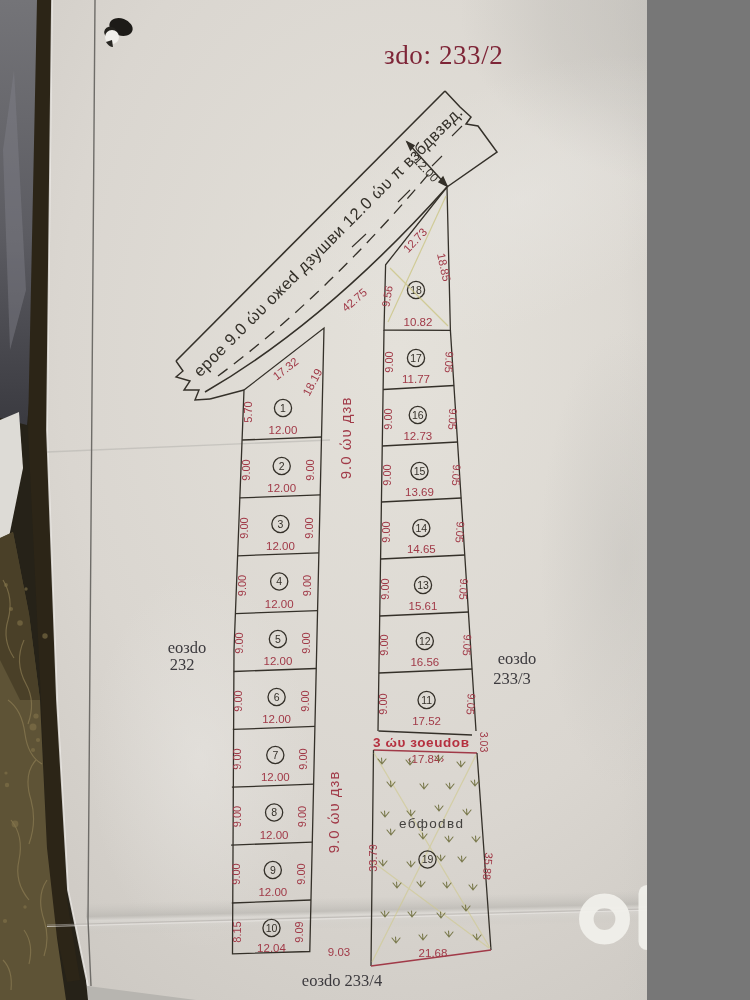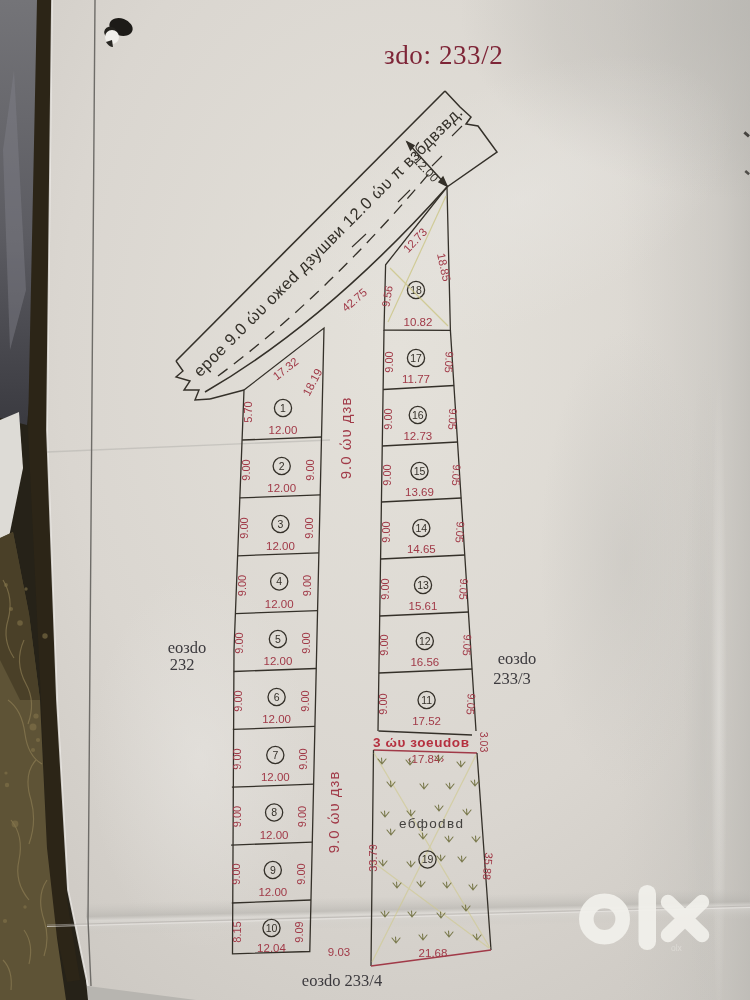--- a/index.html
+++ b/index.html
@@ -1,14 +1,14 @@
 <!DOCTYPE html>
 <html><head><meta charset="utf-8"><style>
 html,body{margin:0;padding:0;background:#777;}
-#scene{position:relative;width:750px;height:1000px;overflow:hidden;font-family:"Liberation Sans",sans-serif;}
+#scene{position:relative;width:647px;height:1000px;overflow:hidden;font-family:"Liberation Sans",sans-serif;}
 </style></head><body>
 <div id="scene">
 <svg width="750" height="1000" viewBox="0 0 750 1000">
 <defs>
 <radialGradient id="pglow" cx="0.5" cy="0.35" r="0.8">
           <stop offset="0" stop-color="#e4e1da"></stop>
           <stop offset="0.6" stop-color="#dad6d0"></stop>
           <stop offset="1" stop-color="#ccc8c2"></stop>
         </radialGradient>
 <linearGradient id="rsh" x1="0" y1="0" x2="1" y2="0">

